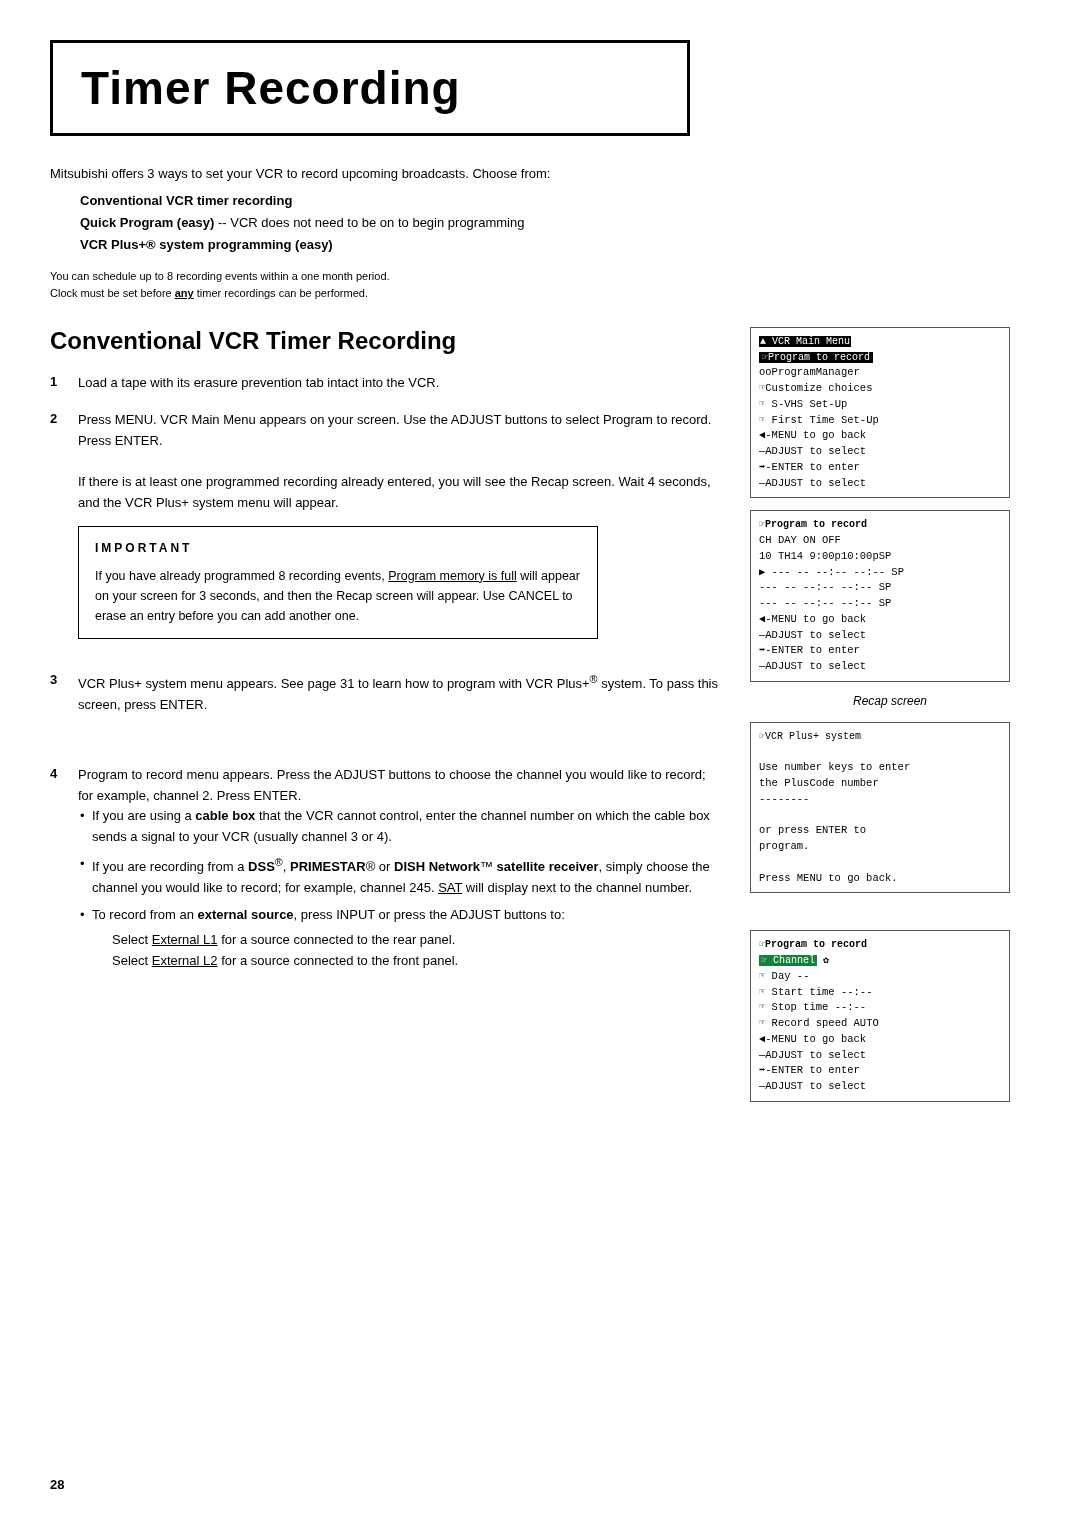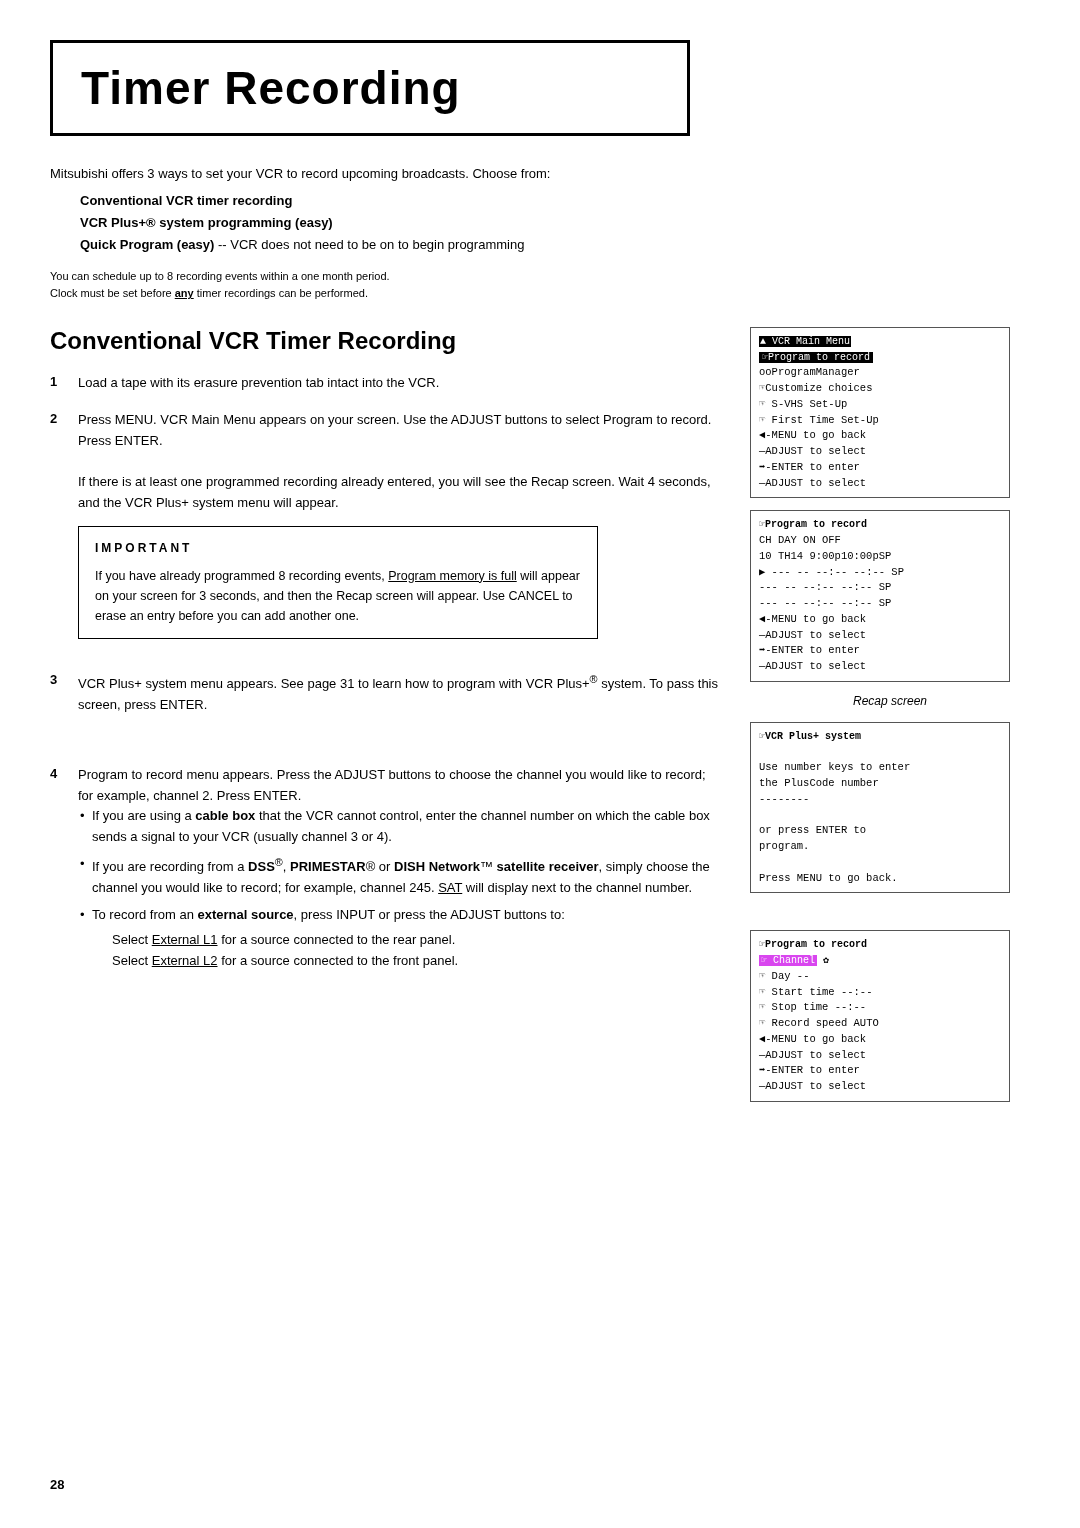--- a/index.html
+++ b/index.html
@@ -167,22 +167,22 @@
 <div class="page-title-box">
   <div class="page-title">Timer Recording</div>
 </div>
 
 <br>
 
 <div class="intro-text">Mitsubishi offers 3 ways to set your VCR to record upcoming broadcasts.  Choose from:</div>
 
 <div style="margin-left:30px; margin-bottom:12px; line-height:1.7; font-size:13px;">
   <div><strong>Conventional VCR timer recording</strong></div>
+  <div><strong>Quick Program (easy)</strong><span> -- VCR does not need to be on to begin programming</span></div>
   <div><strong>VCR Plus+® system programming (easy)</strong></div>
-  <div><strong>Quick Program (easy)</strong><span> -- VCR does not need to be on to begin programming</span></div>
 </div>
 
 <div class="schedule-text">
   <span>You can schedule up to 8 recording events within a one month period.</span><br>
   <span>Clock must be set before <span class="underline"><strong>any</strong></span> timer recordings can be performed.</span>
 </div>
 
 <div class="main-layout">
   <div class="left-col">
 
@@ -276,38 +276,38 @@
         <div>  ◄-MENU to go back</div>
         <div>    —ADJUST to select</div>
         <div>   ➡-ENTER  to enter</div>
         <div>    —ADJUST to select</div>
       </div>
 
       <div class="recap-label">Recap screen</div>
 
       
       <div class="screen-box">
-        <div><span style="font-weight:bold;font-size:10px;">☞VCR Plus+ system</span></div>
+        <div><span style="font-weight:normal;font-size:10px;">☞VCR Plus+ system</span></div>
         <div>&nbsp;</div>
         <div>Use number keys to enter</div>
         <div>the PlusCode number</div>
         <div>  --------</div>
         <div>&nbsp;</div>
         <div>or press ENTER to</div>
         <div>program.</div>
         <div>&nbsp;</div>
         <div>Press MENU to go back.</div>
       </div>
 
       <br style="margin-bottom: 60px;">
 
       
       <div class="screen-box" style="margin-top:10px;">
         <div><span style="font-weight:bold;font-size:10px;">☞Program to record</span></div>
-        <div><span style="background:#d946ef;color:#fff;padding:0 2px;font-size:10px;">☞ Channel</span><span style="font-size:10px;">           ✿</span></div>
+        <div><span style="background:#15803d;color:#fff;padding:0 2px;font-size:10px;">☞ Channel</span><span style="font-size:10px;">           ✿</span></div>
         <div>☞ Day                      --</div>
         <div>☞ Start time           --:--</div>
         <div>☞ Stop  time           --:--</div>
         <div>☞ Record speed      AUTO</div>
         <div>  ◄-MENU to go back</div>
         <div>    —ADJUST to select</div>
         <div>   ➡-ENTER  to enter</div>
         <div>    —ADJUST to select</div>
       </div>
 

